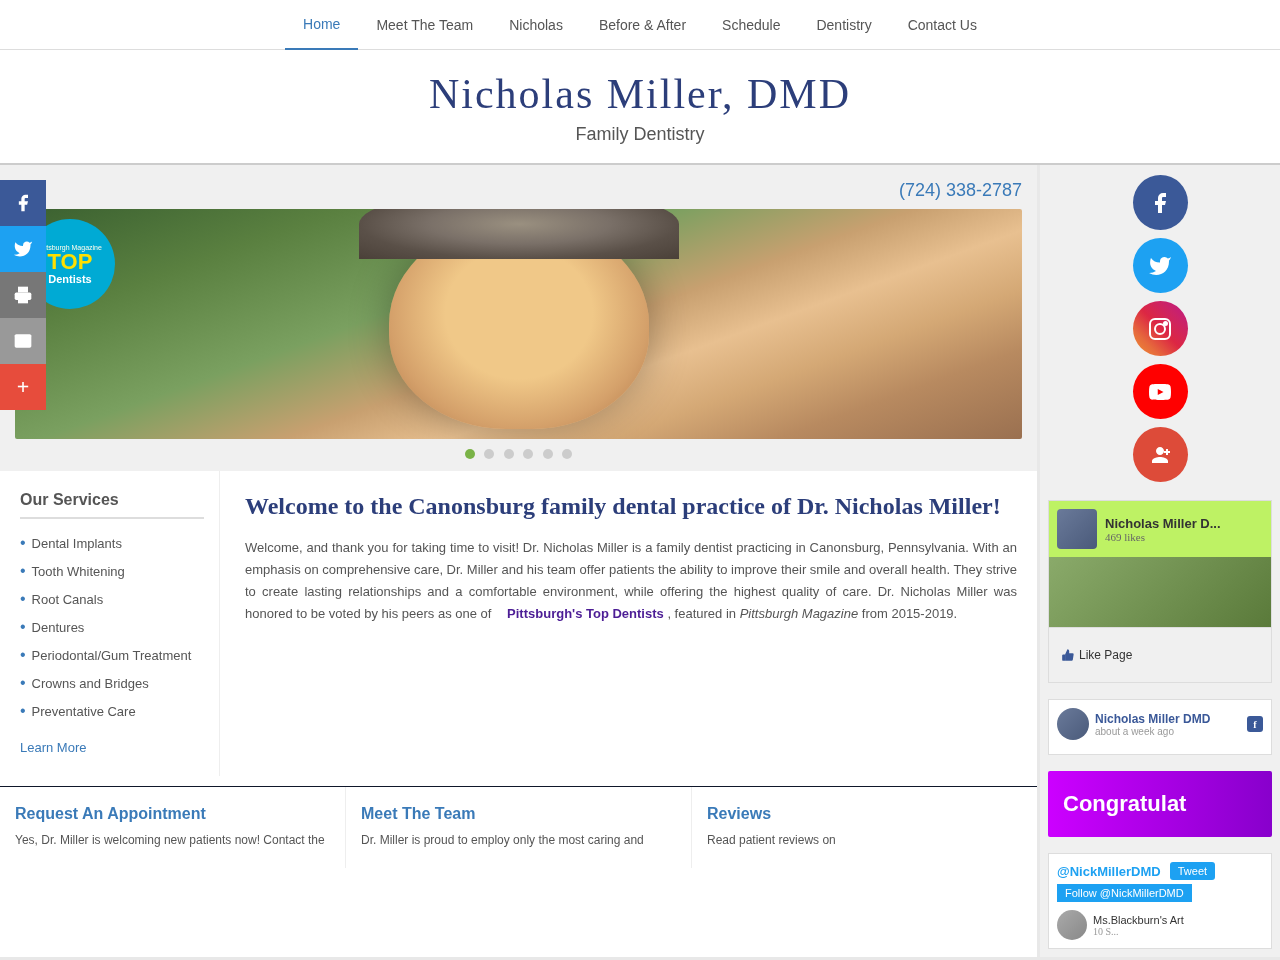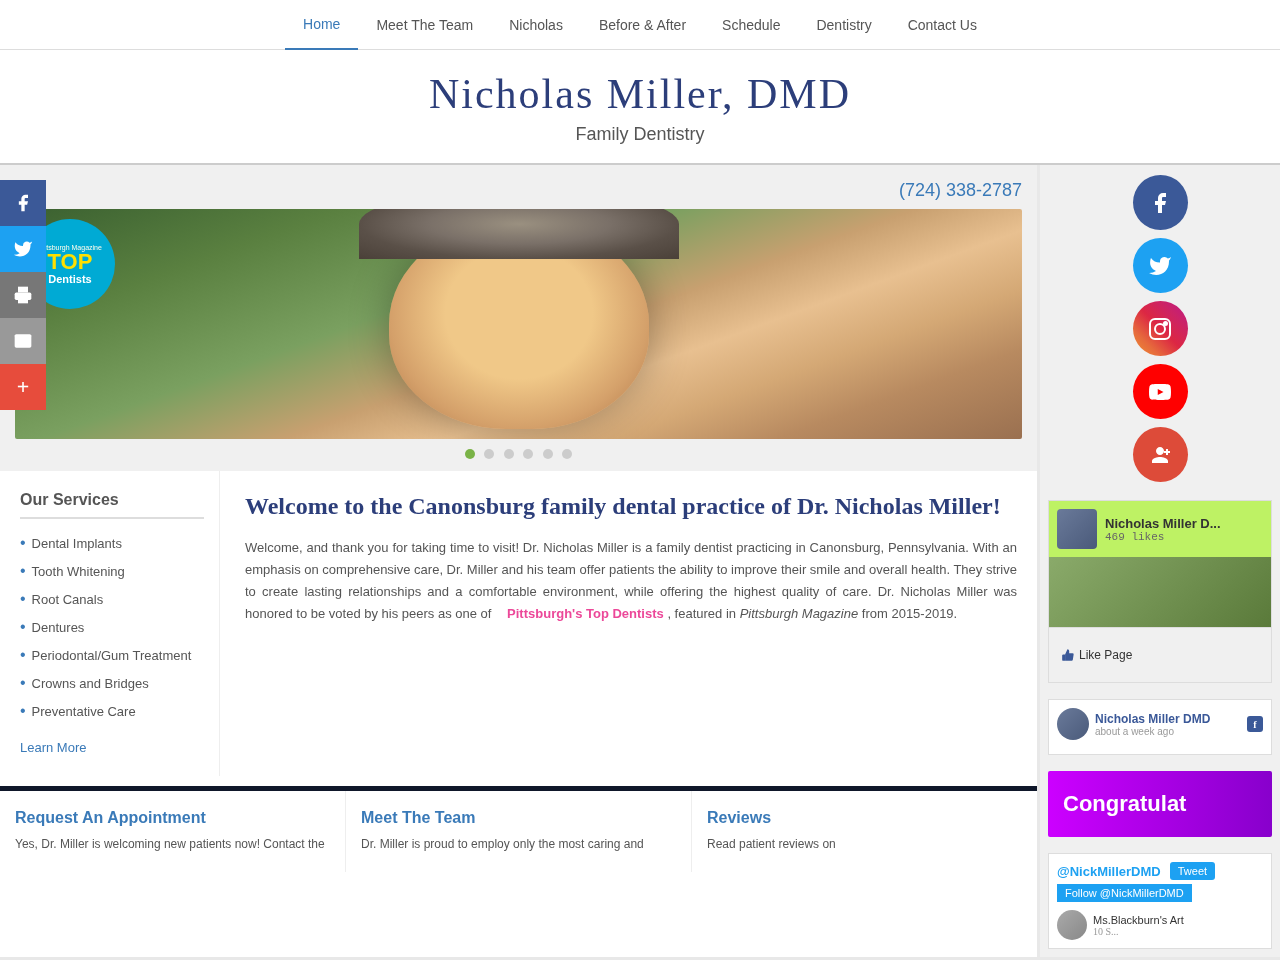--- a/index.html
+++ b/index.html
@@ -230,29 +230,29 @@
     }
     .welcome-section p {
       font-family: Arial, sans-serif;
       font-size: 13px;
       color: #555;
       line-height: 1.7;
       text-align: justify;
     }
     .highlight-text {
       font-weight: bold;
-      color: #ec4899;
+      color: #4c1d95;
       padding-left: 12px;
     }
     .italic-text { font-style: italic; }
 
     
     .bottom-three {
       display: flex;
-      border-top: 5px solid #0f172a;
+      border-top: 1px solid #0f172a;
       margin-top: 10px;
     }
     .bottom-col {
       flex: 1;
       padding: 18px 15px;
       border-right: 1px solid #eee;
     }
     .bottom-col:last-child { border-right: none; }
     .bottom-col h3 {
       font-family: Arial, sans-serif;
@@ -328,21 +328,21 @@
       height: 100%;
       background: linear-gradient(135deg, #6a7a9a, #4a5a7a);
     }
     .fb-page-name {
       font-family: Arial, sans-serif;
       font-size: 13px;
       font-weight: bold;
       color: #333;
     }
     .fb-likes {
-      font-family: Liberation Mono, monospace;
+      font-family: Liberation Serif, serif;
       font-size: 11px;
       color: #666;
     }
     .fb-cover {
       width: 100%;
       height: 70px;
       background: linear-gradient(135deg, #8aaa6a, #5a7a3a);
       position: relative;
     }
     .fb-like-btn {

